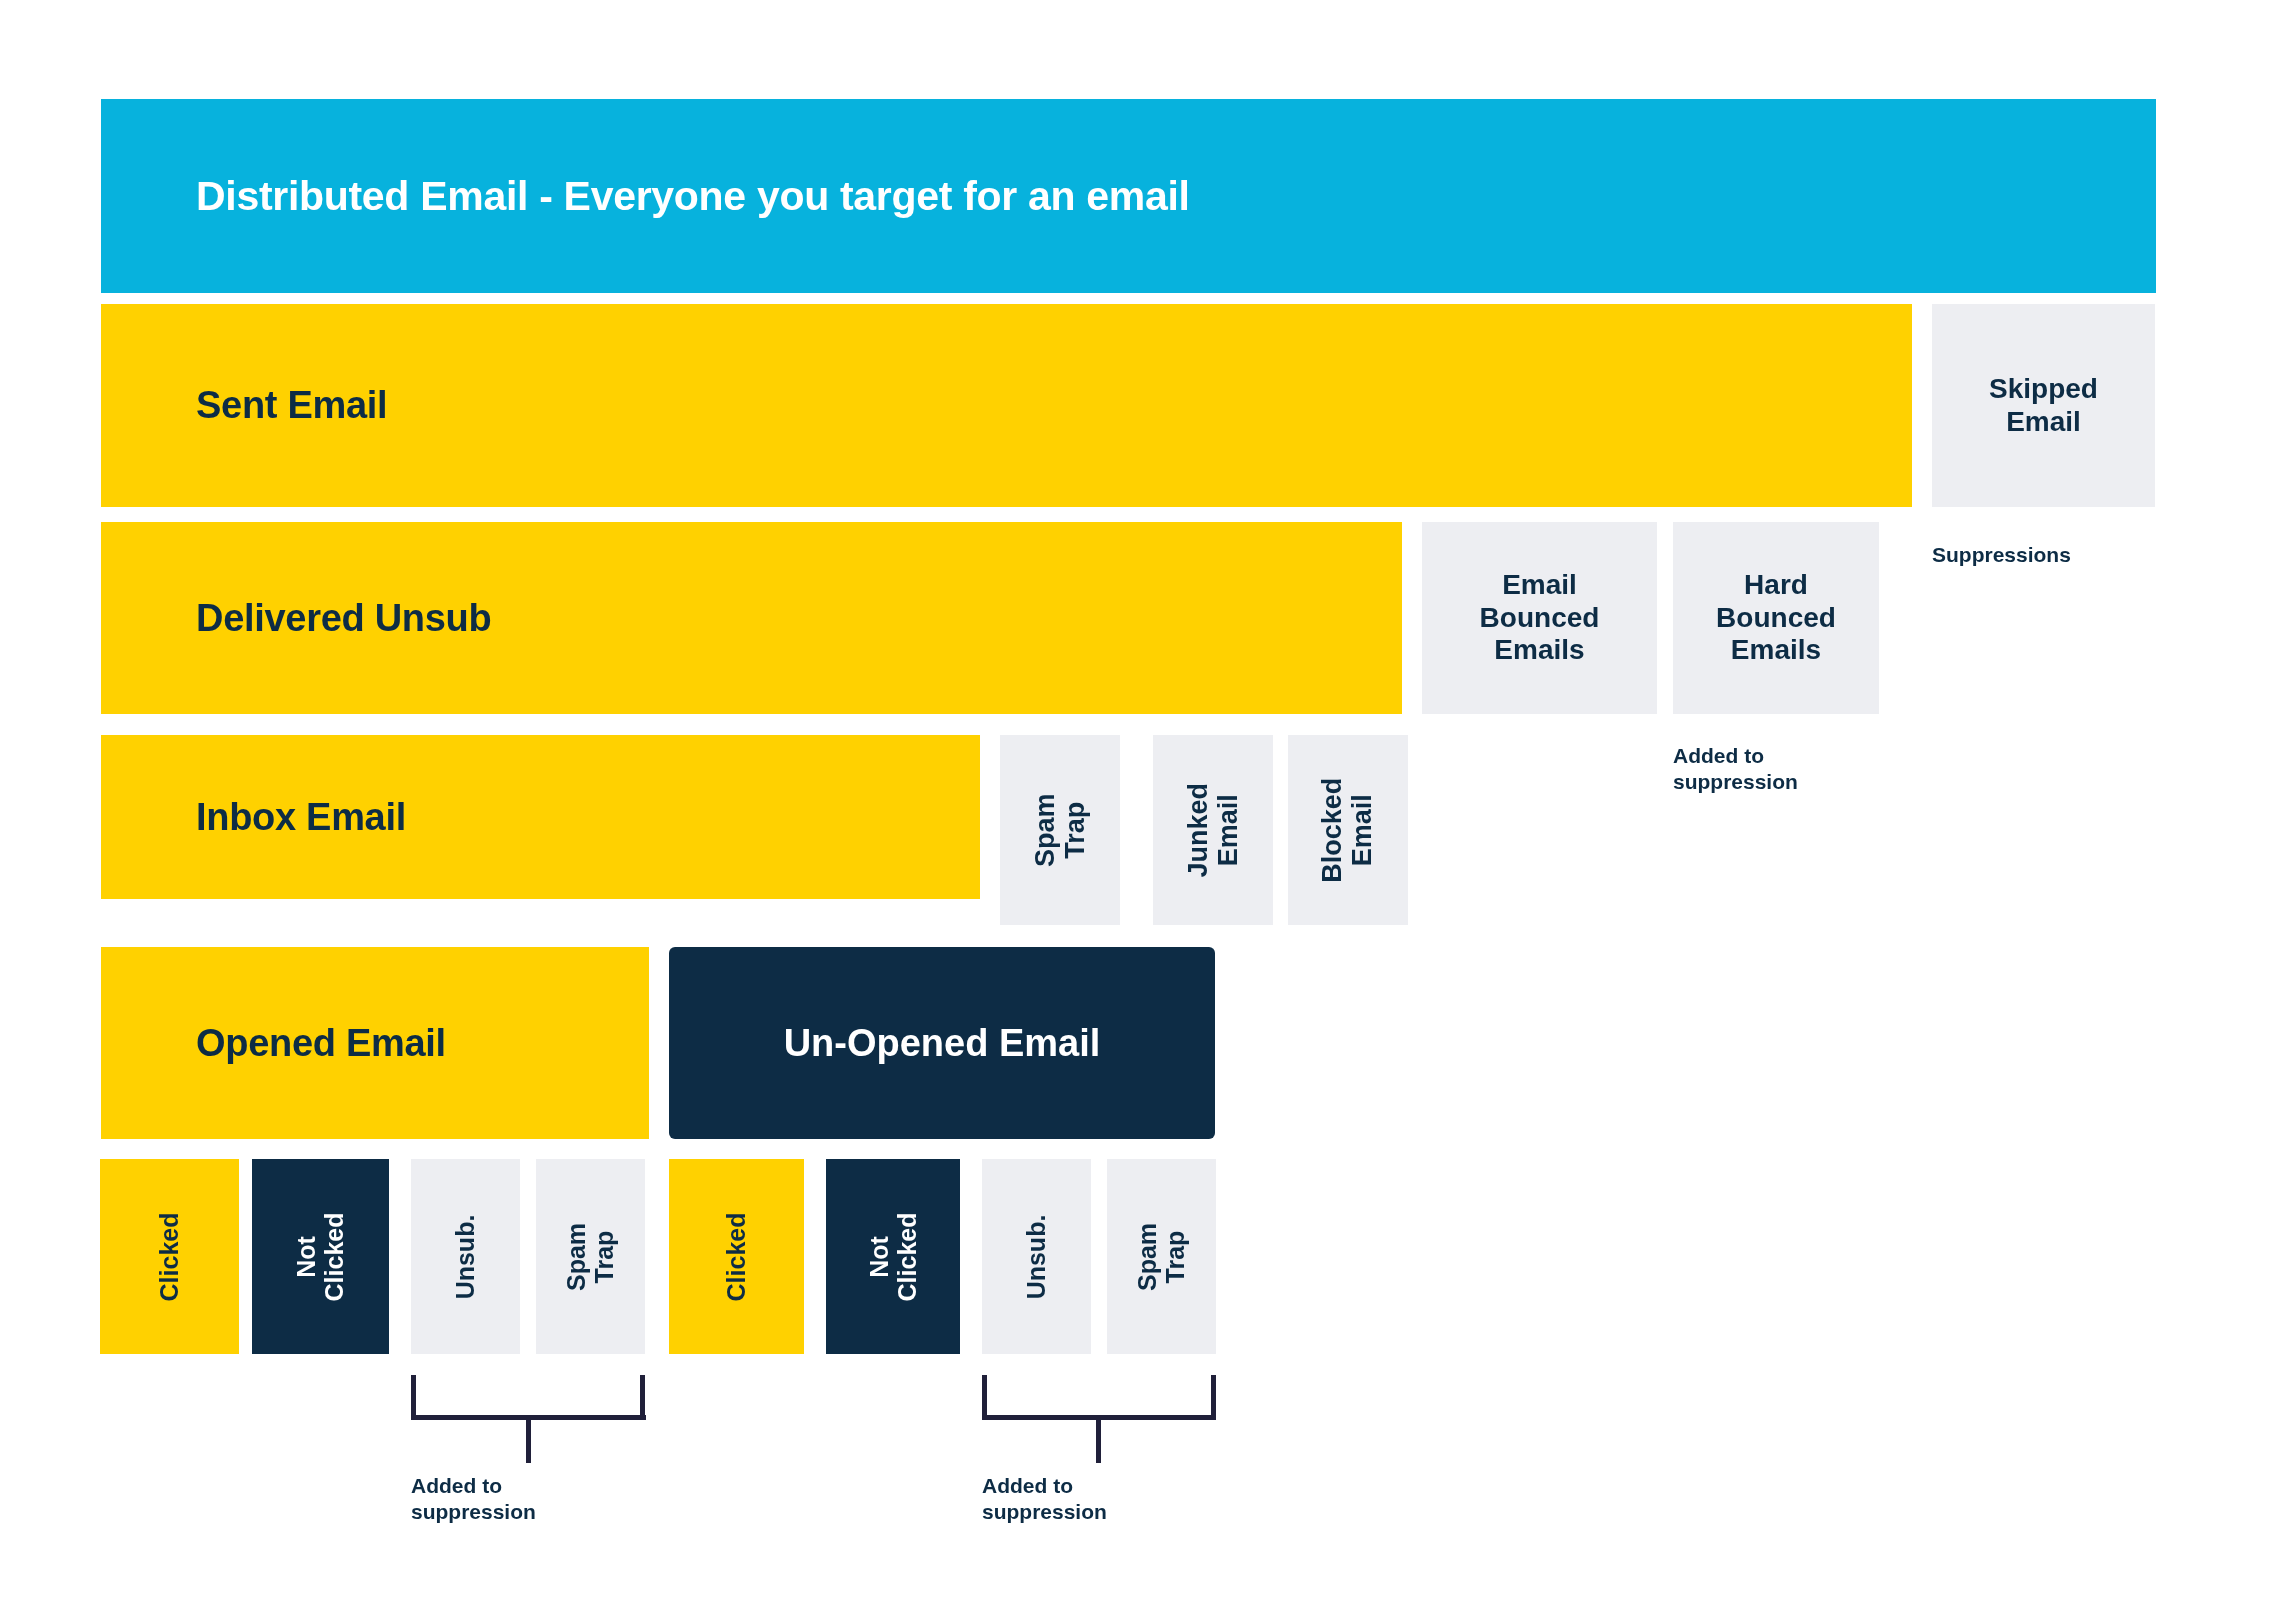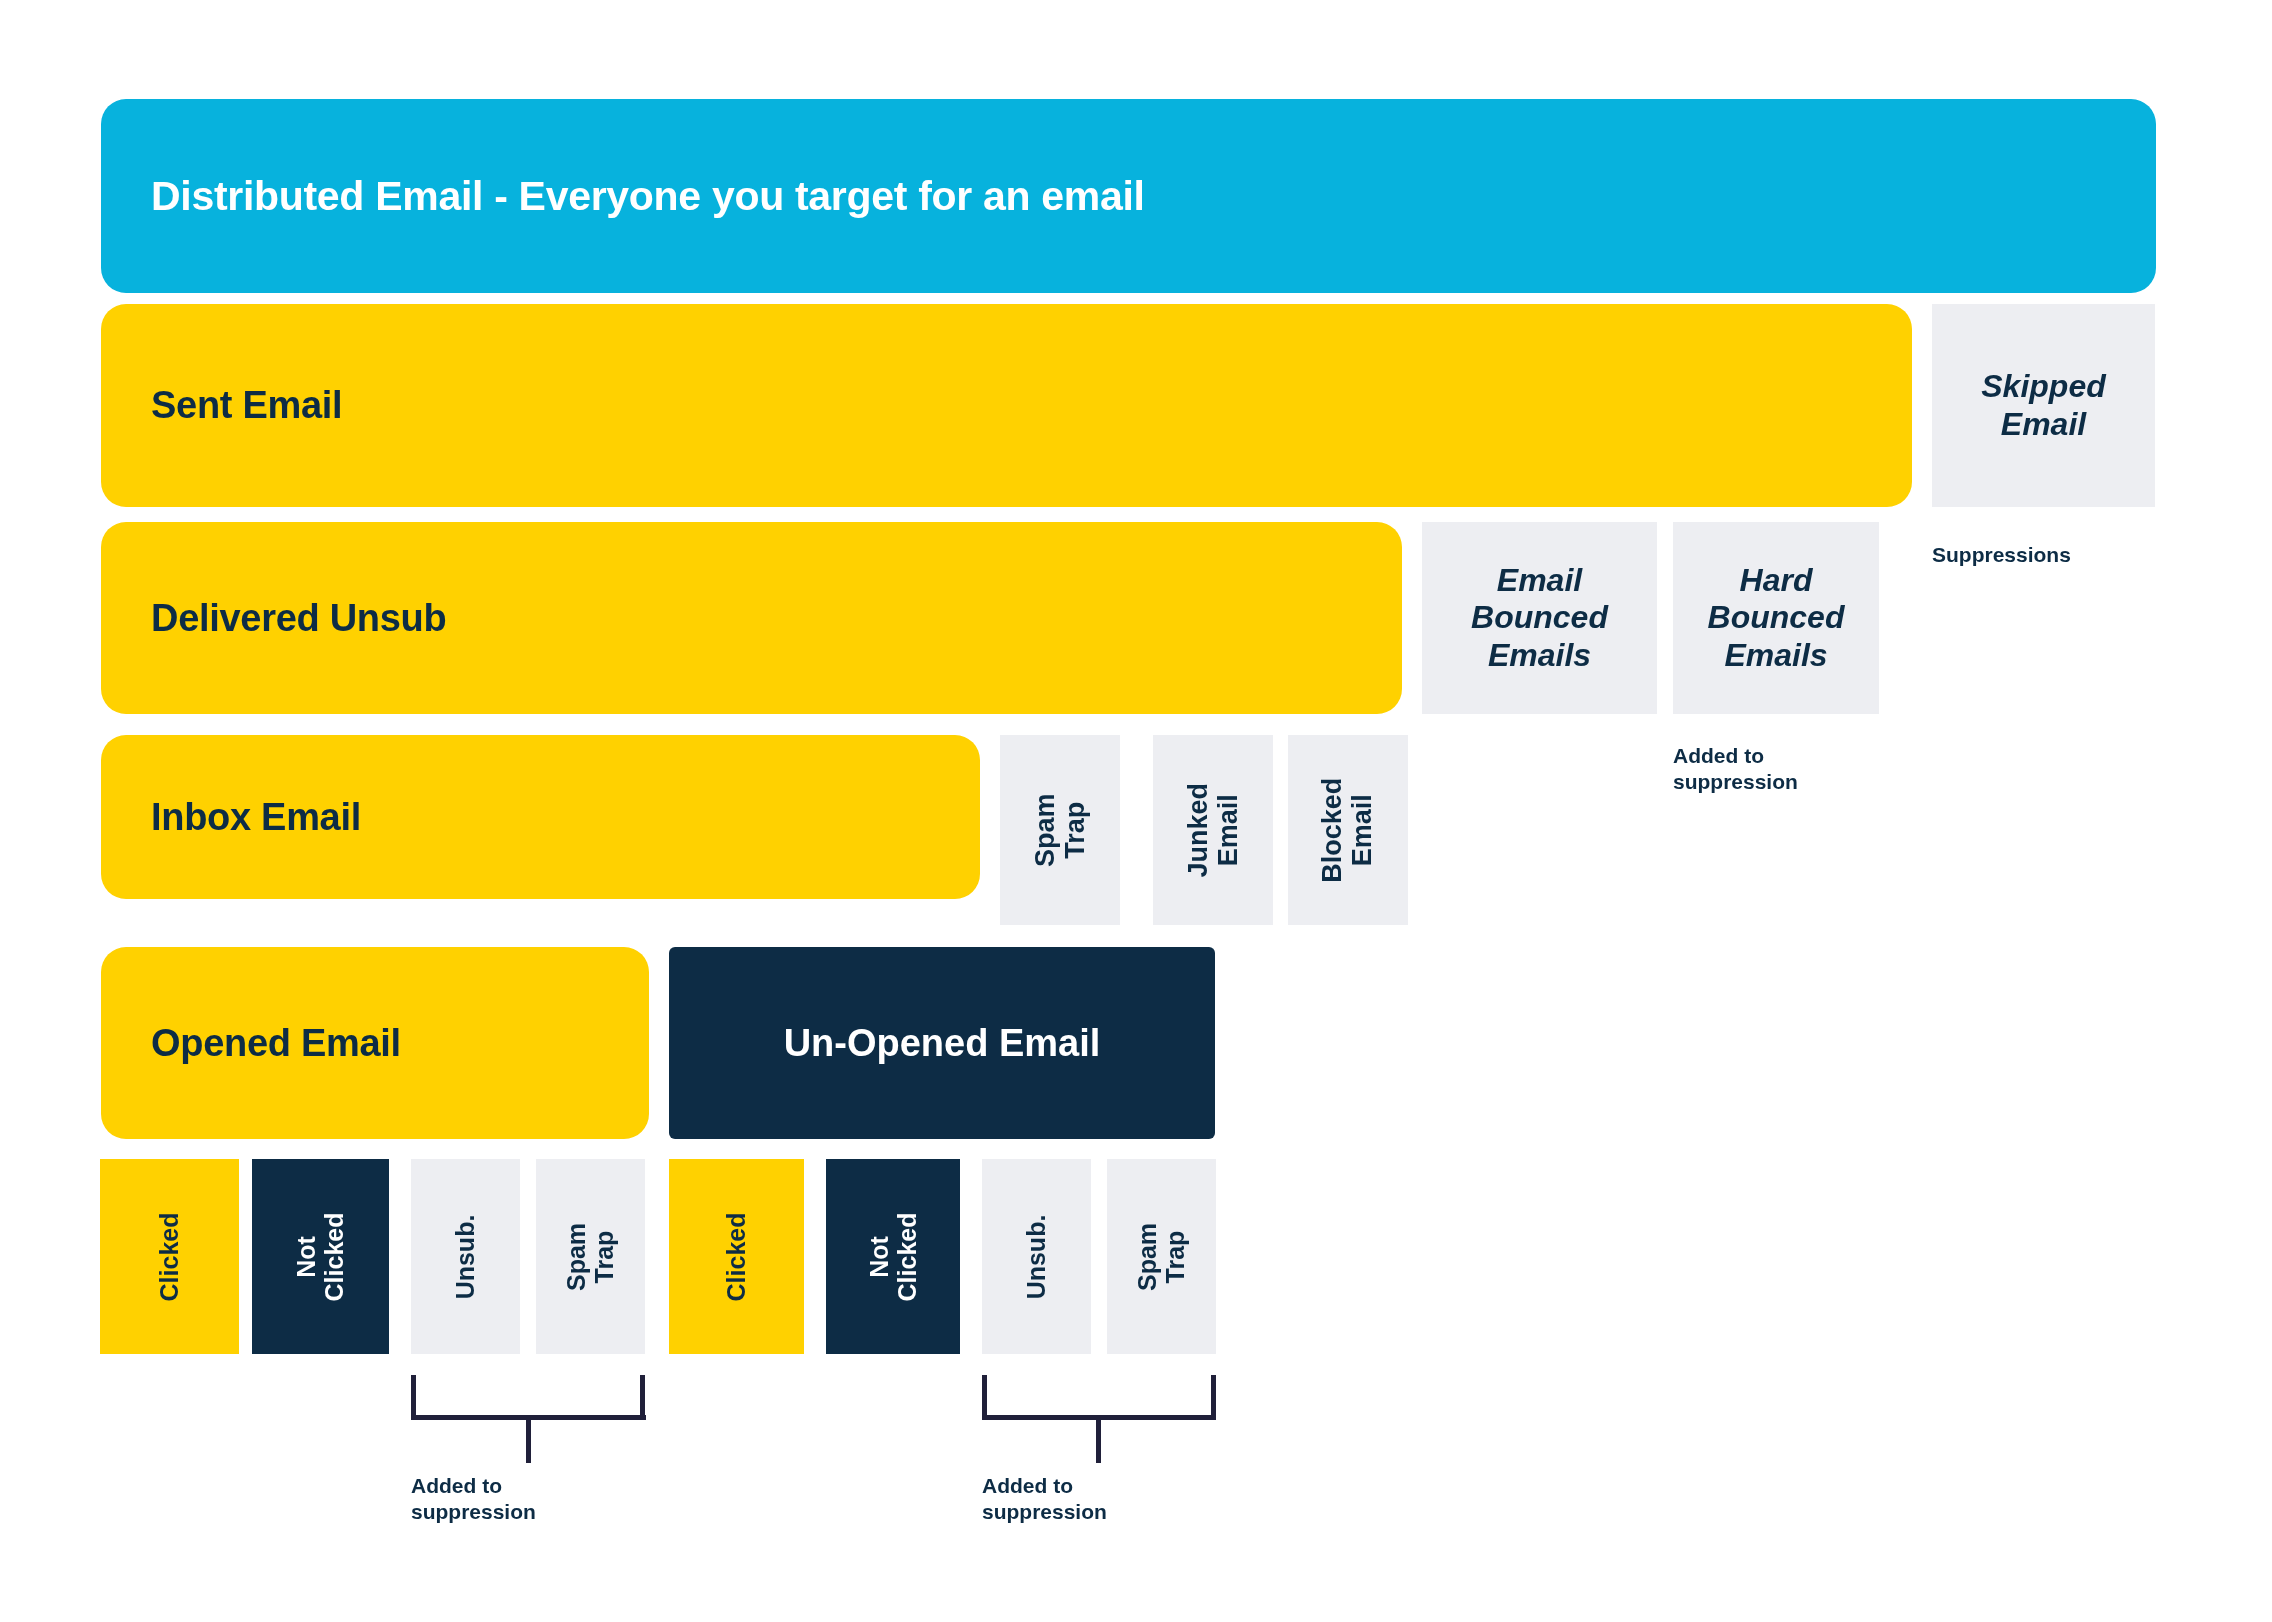--- a/index.html
+++ b/index.html
@@ -32,24 +32,23 @@
   .c-navy   { background: #0d2c45; }
   .c-gray   { background: #edeef2; }
 
   .t-white { color: #ffffff; }
   .t-navy  { color: #0d2c45; }
 
   
   .lbl-left {
     align-items: center;
     justify-content: flex-start;
-    padding-left: 50px;
+    padding-left: 95px;
     font-weight: bold;
     letter-spacing: -0.3px;
-    border-radius: 25px;
   }
   .lbl-center {
     align-items: center;
     justify-content: center;
     text-align: center;
     font-weight: bold;
     line-height: 1.16;
   }
   
   .lbl-vert {
@@ -61,21 +60,21 @@
     transform: rotate(-90deg);
     white-space: nowrap;
     text-align: center;
     font-weight: bold;
     line-height: 1.12;
   }
 
   .header-title { font-size: 41px; }
   .row-title    { font-size: 38px; }
   .row-title-c  { font-size: 38px; border-radius: 6px; }
-  .side-label   { font-size: 32px; font-style: italic; }
+  .side-label   { font-size: 28px; }
   .vert-label-lg{ font-size: 27px; }
   .vert-label-sm{ font-size: 25px; }
 
   
   .caption {
     position: absolute;
     text-align: left;
     color: #0d2c45;
     font-size: 21px;
     font-weight: bold;

